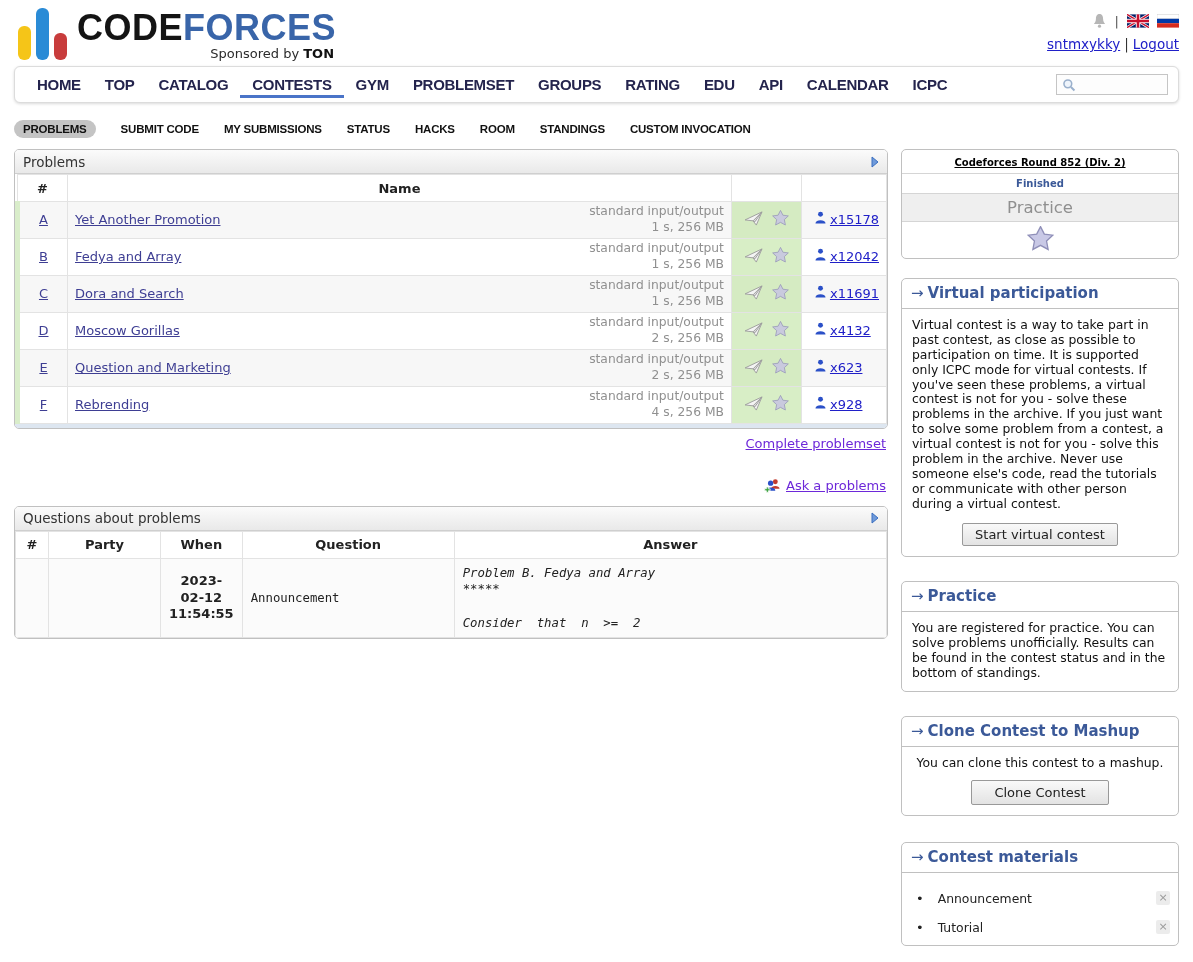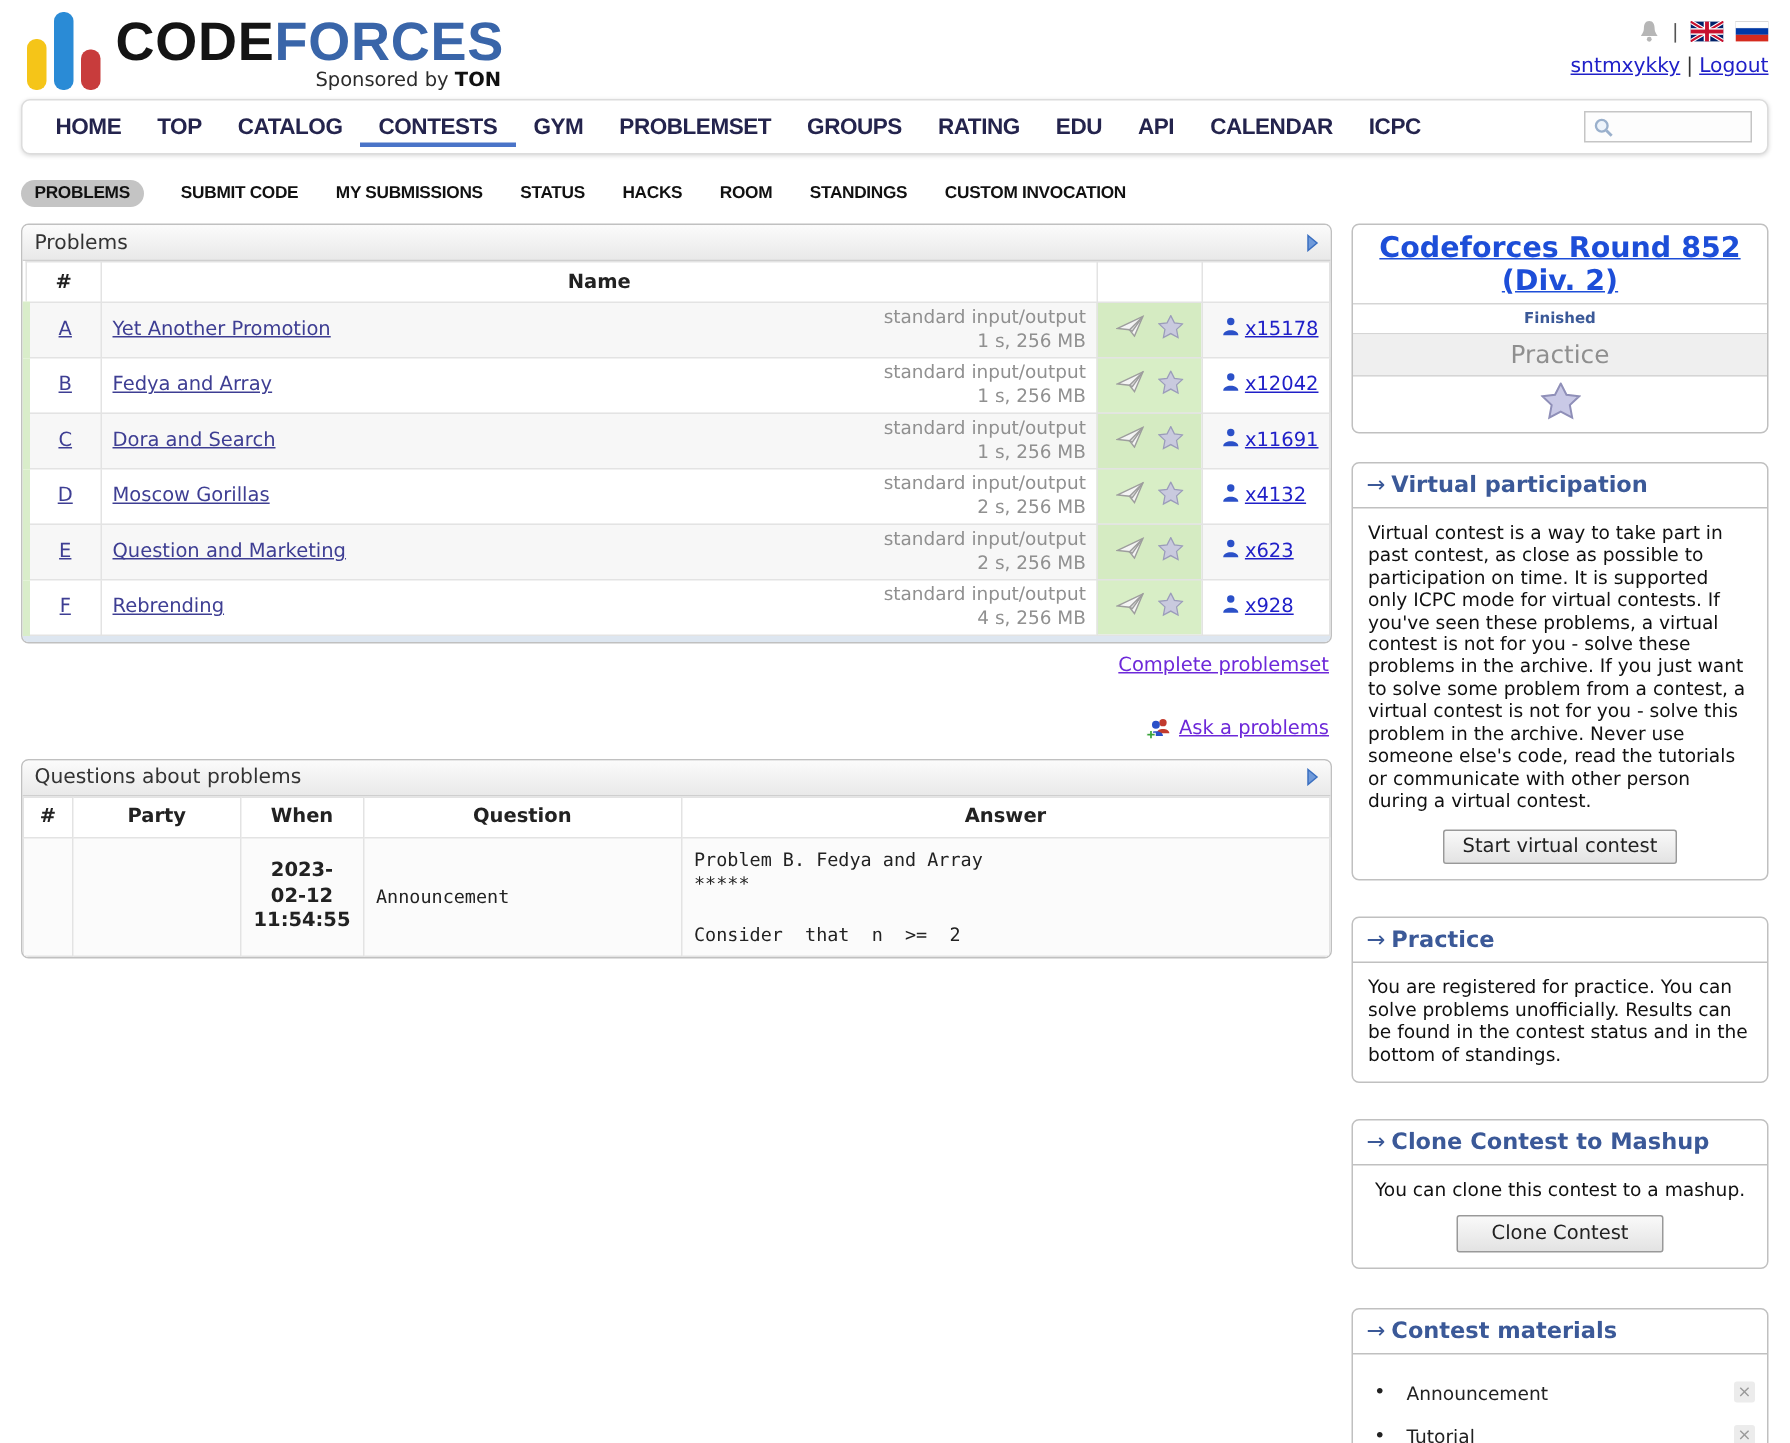--- a/index.html
+++ b/index.html
@@ -83,26 +83,26 @@
   .ask-row { display:flex; justify-content:flex-end; align-items:center; gap:5px; margin:27px 2px 12px; }
 
   
   .questions-box th, .questions-box td { border:1px solid #e3e3e3; }
   .questions-box th { height:27px; font-weight:bold; text-align:center; }
   .questions-box td { padding:6px 8px; background:#fbfbfb; vertical-align:middle; }
   .q-idx { width:33px; } .q-party { width:112px; } .q-when { width:72px; }
   .q-question { width:212px; }
   td.q-when { text-align:center; font-weight:bold; line-height:1.3; }
   .mono { font-family:"DejaVu Sans Mono", monospace; font-size:12.3px; }
-  .pre { white-space:pre-wrap; line-height:1.35; }
+  .pre { white-space:pre-wrap; line-height:1.35;font-style:italic; }
 
   
   .contest-box .row { border-bottom:1px solid #d5d5d5; text-align:center; padding:4px 6px; }
   .contest-box .row:last-child { border-bottom:none; }
-  .contest-title a { font-weight:bold; font-size:19px; color:#1d4ed8; }
+  .contest-title a { font-weight:bold; font-size:10px; color:#000000; }
   .contest-finished { color:#3b5998; font-weight:bold; font-size:10px; padding:5px; }
   .contest-practice { background:#efefef; color:#8f8f8f; font-size:16.5px; padding:4px; }
   .contest-star { padding:5px 0 3px; }
 
   .side-box { margin-top:20px; }
   .side-caption { padding:5px 9px 6px; font-size:15px; font-weight:bold; color:#3b5998;
                   border-bottom:1px solid #c0c0c0; }
   .side-caption .arrow { font-weight:normal; margin-right:4px; }
   .side-body { padding:9px 10px 10px; font-size:12.4px; line-height:1.2; color:#111; }
   .btn { display:inline-block; font-size:13px; font-family:"DejaVu Sans", sans-serif;

